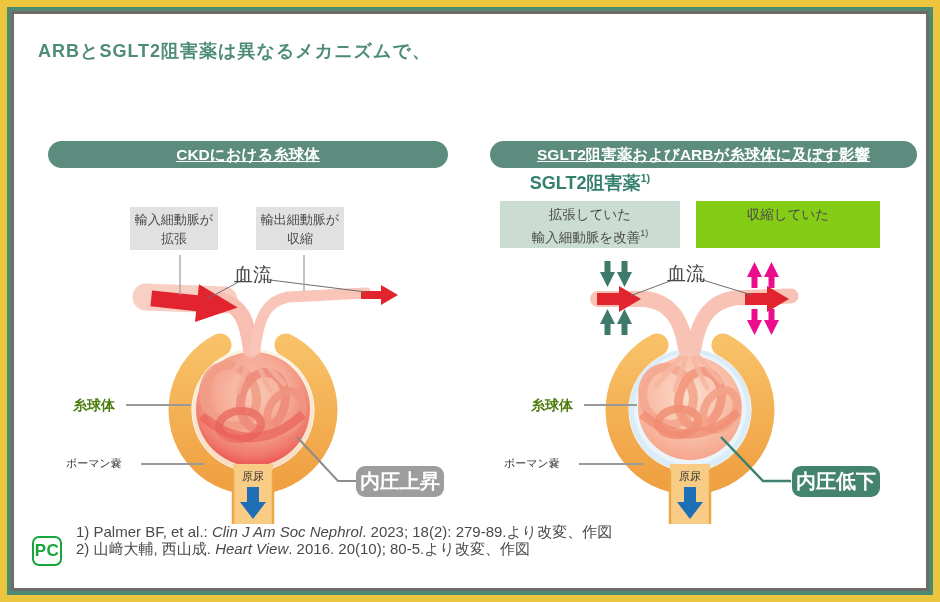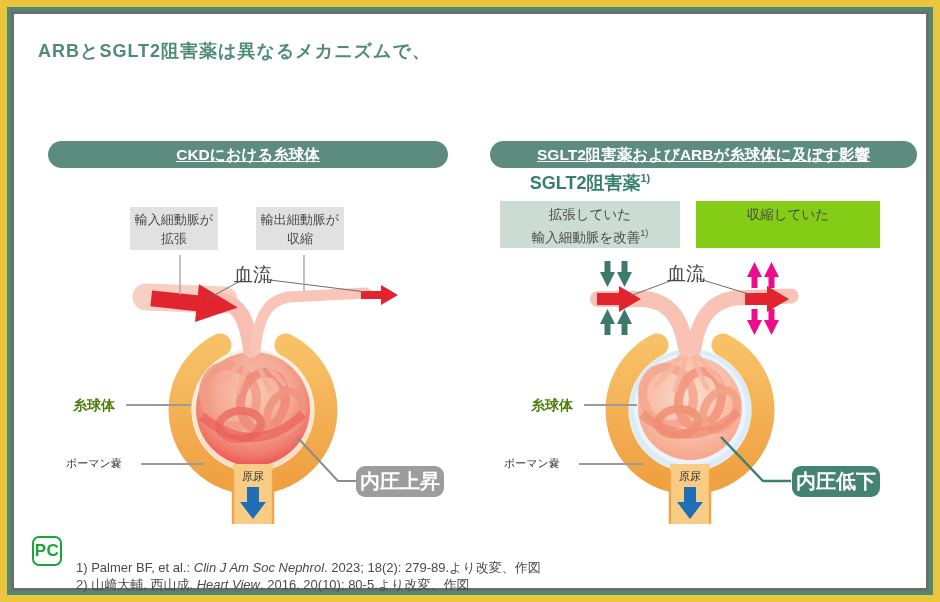--- a/index.html
+++ b/index.html
@@ -30,21 +30,21 @@
   .small-label { font-size:19px; color:#4A4A4A; }
   .part-label { font-size:14px; color:#4d7c0f; font-weight:bold; }
   .plain-label { font-size:11px; color:#3A3A3A; }
   .lead-line { height:1.5px; background:#9A9A9A; }
   .pressure-box { top:466px; width:88px; height:31px; color:#fff; font-weight:bold;
                   font-size:20px; line-height:31px; text-align:center;border-radius:9px; }
   .p-up   { left:356px; background:#9D9D9D; }
   .p-down { left:792px; background:#44836F; }
   .logo { left:32px; top:536px; width:30px; height:30px; border:2.5px solid #17A53C; border-radius:7px;
           color:#17A53C; font-weight:bold; font-size:17px; text-align:center; line-height:25px; letter-spacing:.5px; }
-  .refs { left:76px; top:559px; font-size:13px; line-height:17px; color:#4A4A4A; }
+  .refs { left:76px; top:523px; font-size:15px; line-height:17px; color:#4A4A4A; }
   .refs em { font-style:italic; }
   svg { position:absolute; }
   .ctr { text-align:center; }
 </style>
 </head>
 <body>
 
 <div class="slide">
   <div class="frame frame-yellow"></div>
   <div class="frame frame-green"></div>

